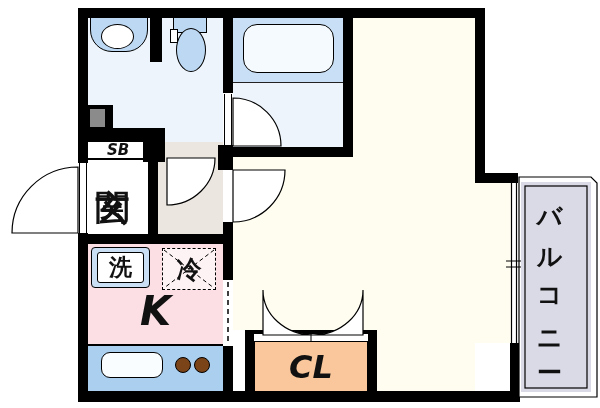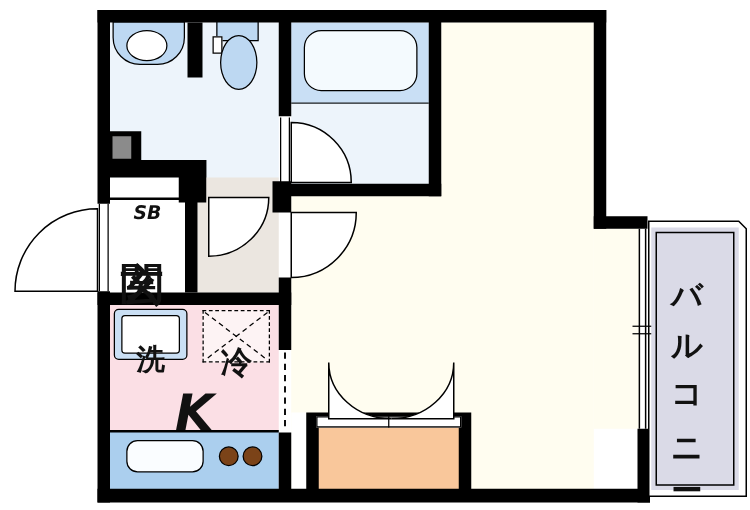--- a/index.html
+++ b/index.html
@@ -4,21 +4,21 @@
 <style>
   html,body{margin:0;padding:0;background:#fff;}
   .plan{position:relative;width:600px;height:408px;background:#fff;overflow:hidden;
         font-family:"DejaVu Sans",sans-serif;}
   .abs{position:absolute;box-sizing:border-box;}
   
   .floor{z-index:1;}
   .fixture{z-index:2;}
   .wall{z-index:3;background:var(--c-wall,#000);}
   .overlay{z-index:4;pointer-events:none;}
-  .lab{z-index:5;color:#111;font-weight:bold;display:flex;align-items:center;justify-content:center;margin-top:20px;}
+  .lab{z-index:5;color:#111;font-weight:bold;display:flex;align-items:center;justify-content:center;}
   
   .f-washroom{background:var(--c-washroom_floor,#edf4fb);}
   .f-bath{background:var(--c-washroom_floor,#edf4fb);}
   .f-tubzone{background:var(--c-tub_surround,#c9dff5);border-bottom:1px solid #222;}
   .f-main{background:var(--c-main_room_floor,#fffdf0);}
   .f-hall{background:var(--c-hallway_floor,#ebe6e0);}
   .f-genkan{background:#ffffff;}
   .f-kitchen{background:var(--c-kitchen_floor,#fbdfe5);}
   .f-counter{background:var(--c-counter,#abcfee);border-top:2px solid #000;}
   .f-sliver{background:#ffffff;}
@@ -136,15 +136,16 @@
     <path d="M263,335 L263,290 A50,45 0 0 0 313,335 Z" fill="#ffffff" stroke="#000" stroke-width="1.2"></path>
     <path d="M363,335 L363,290 A50,45 0 0 1 313,335 Z" fill="#ffffff" stroke="#000" stroke-width="1.2"></path>
     <line x1="311" y1="333" x2="311" y2="342" stroke="#000" stroke-width="1"></line>
   </svg>
 
   <div class="abs lab t-sb" style="left:88px;top:141px;width:60px;height:17px;">SB</div>
   <div class="abs lab t-vert t-genkan" style="left:92px;top:161px;width:44px;height:74px;">玄関</div>
   <div class="abs lab t-washer" style="left:97px;top:252px;width:47px;height:31px;">洗</div>
   <div class="abs lab t-fridge" style="left:162px;top:248px;width:54px;height:42px;">冷</div>
   <div class="abs lab t-k" style="left:88px;top:288px;width:135px;height:46px;">K</div>
+  <div class="abs lab t-cl" style="left:255px;top:342px;width:112px;height:50px;">CL</div>
   <div class="abs lab t-vert t-balcony" style="left:530px;top:188px;width:36px;height:205px;">バルコニー</div>
 
 </div>
 
 </body></html>

